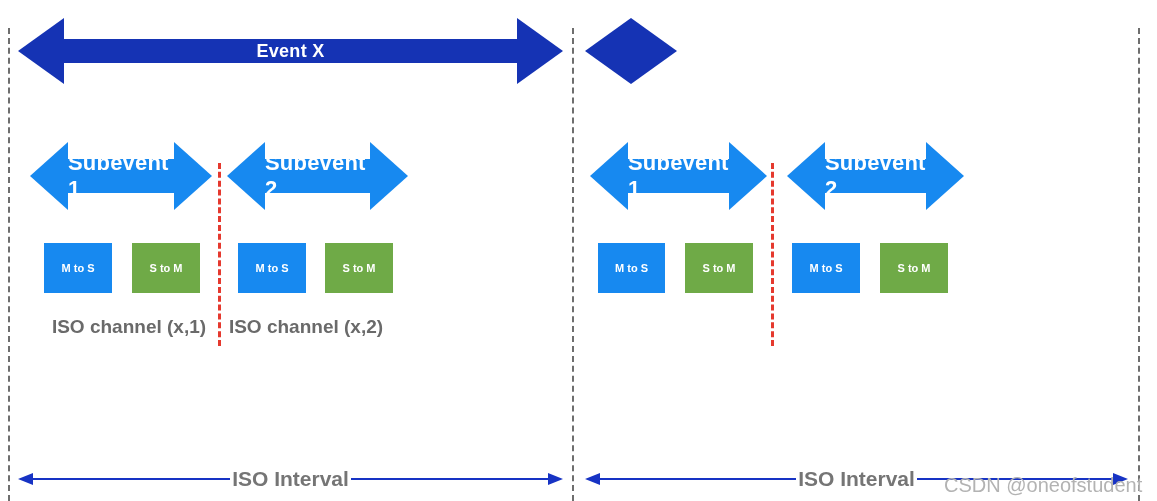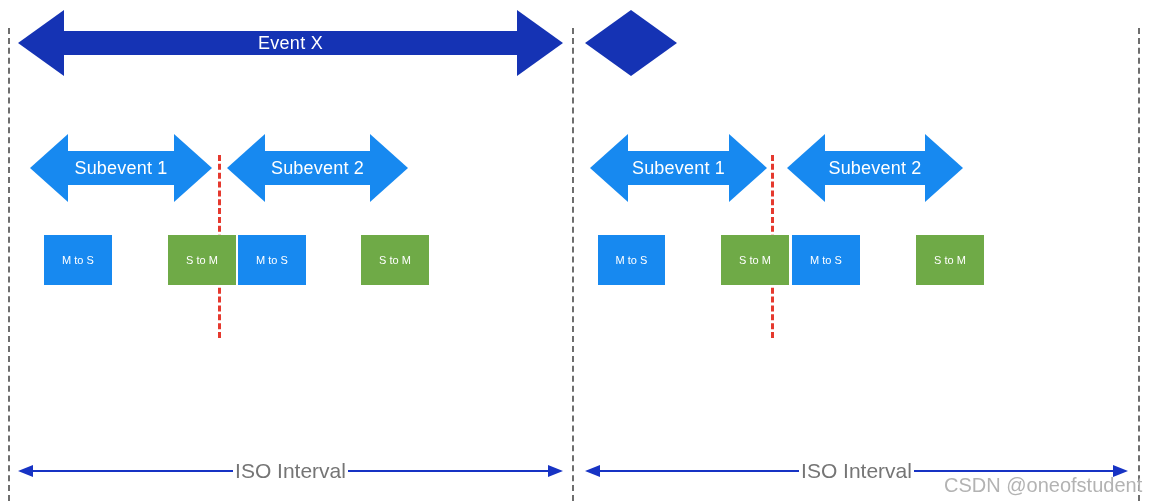--- a/index.html
+++ b/index.html
@@ -5,42 +5,42 @@
   html,body{margin:0;padding:0;background:#ffffff;}
   .canvas{
     position:relative;width:1157px;height:501px;background:#fff;overflow:hidden;
     font-family:"Liberation Sans", sans-serif;
   }
   
   .vline{
     position:absolute;top:28px;height:473px;width:0;
     border-left:2px dashed var(--boundary-gray,#6e6e6e);
   }
-  .event-panel{position:absolute;top:0;height:435px;}
+  .event-panel{position:absolute;top:8px;height:435px;font-weight:bold;}
 
   
   .dbl-arrow{position:absolute;display:flex;align-items:center;}
   .ev-head-l{width:0;height:0;border-top:33px solid transparent;border-bottom:33px solid transparent;border-right:46px solid var(--event-arrow,#1533b4);}
   .ev-head-r{width:0;height:0;border-top:33px solid transparent;border-bottom:33px solid transparent;border-left:46px solid var(--event-arrow,#1533b4);}
   .ev-shaft{flex:1;height:24px;background:var(--event-arrow,#1533b4);display:flex;align-items:center;justify-content:center;}
   .ev-shaft span{color:#fff;font-size:18px;letter-spacing:.3px;}
 
   
   .se-head-l{width:0;height:0;border-top:34px solid transparent;border-bottom:34px solid transparent;border-right:38px solid var(--subevent-arrow,#1789f0);}
   .se-head-r{width:0;height:0;border-top:34px solid transparent;border-bottom:34px solid transparent;border-left:38px solid var(--subevent-arrow,#1789f0);}
   .se-shaft{flex:1;height:34px;background:var(--subevent-arrow,#1789f0);display:flex;align-items:center;justify-content:center;}
-  .se-shaft span{color:#fff;font-size:18px;letter-spacing:.2px;}
+  .se-shaft span{color:#fff;font-size:22px;letter-spacing:.2px;}
 
   
   .red-divider{position:absolute;width:0;border-left:3px dashed var(--divider-red,#e5392e);}
 
   
   .tx-box{position:absolute;top:235px;height:50px;display:flex;align-items:center;justify-content:center;color:#fff;font-size:11px;}
   .tx-box.mts{background:var(--m-to-s-box,#1789f0);}
-  .tx-box.stm{background:var(--s-to-m-box,#6faa47);margin-left:36px;}
+  .tx-box.stm{background:var(--s-to-m-box,#6faa47);}
 
   
   .channel-label{position:absolute;top:308px;transform:translateX(-50%);white-space:nowrap;
     color:var(--channel-text,#6a6a6a);font-size:19px;}
 
   
   .interval{position:absolute;top:464px;height:14px;display:flex;align-items:center;}
   .iv-head-l{width:0;height:0;border-top:6px solid transparent;border-bottom:6px solid transparent;border-right:15px solid var(--interval-arrow,#1733c4);}
   .iv-head-r{width:0;height:0;border-top:6px solid transparent;border-bottom:6px solid transparent;border-left:15px solid var(--interval-arrow,#1733c4);}
   .iv-line{flex:1;height:2px;background:var(--interval-arrow,#1733c4);}
@@ -83,20 +83,22 @@
       <span class="se-head-r"></span>
     </div>
 
     <div class="red-divider" style="left:210px;top:155px;height:183px"></div>
 
     <div class="tx-box mts" style="left:36px;width:68px">M to S</div>
     <div class="tx-box stm" style="left:124px;width:68px">S to M</div>
     <div class="tx-box mts" style="left:230px;width:68px">M to S</div>
     <div class="tx-box stm" style="left:317px;width:68px">S to M</div>
 
+    <div class="channel-label" style="left:121px">ISO channel (x,1)</div>
+    <div class="channel-label" style="left:298px">ISO channel (x,2)</div>
 
     <div class="interval" style="left:10px;width:545px">
       <span class="iv-head-l"></span>
       <span class="iv-line"></span>
       <span class="iv-label">ISO Interval</span>
       <span class="iv-line"></span>
       <span class="iv-head-r"></span>
     </div>
   </section>
 

